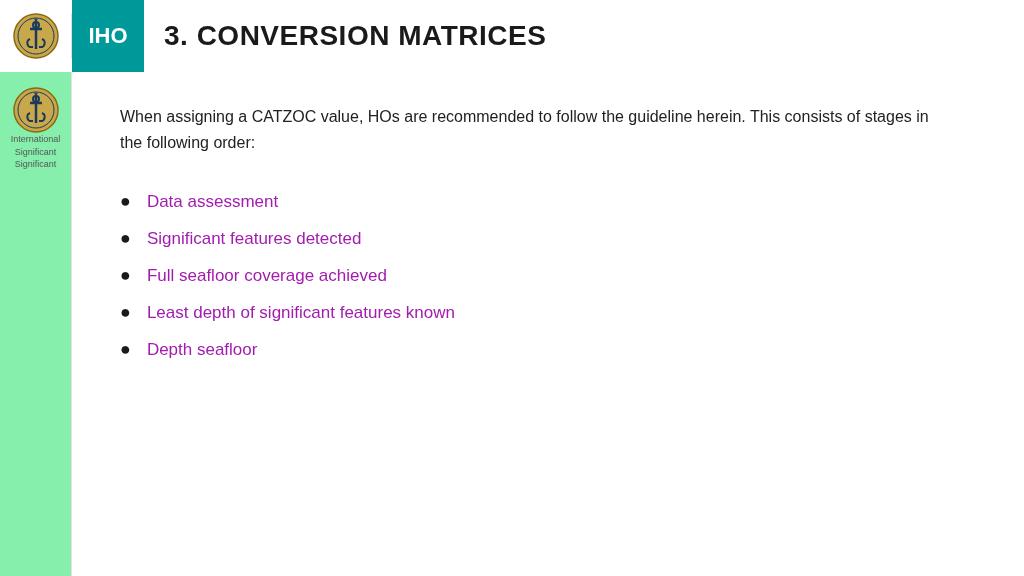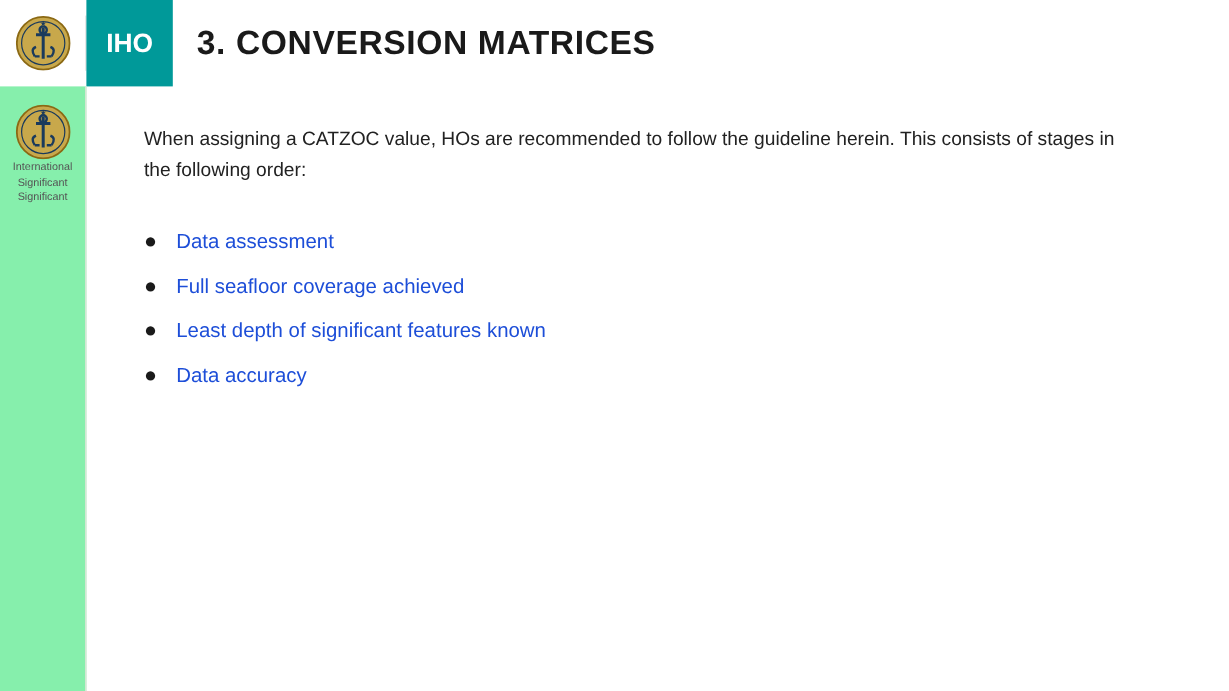--- a/index.html
+++ b/index.html
@@ -108,21 +108,21 @@
     }
 
     .bullet-list {
       list-style: none;
       padding: 0;
       margin: 0;
     }
 
     .bullet-list li {
       font-size: 17px;
-      color: #1d4ed8;
+      color: #a21caf;
       padding: 5px 0;
       display: flex;
       align-items: center;
       line-height: 1.5;
     }
 
     .bullet-list li::before {
       content: "●";
       font-size: 18px;
       color: #1a1a1a;
@@ -187,20 +187,21 @@
         <span>International</span><br>
         <span>Significant</span><br>
         <span>Significant</span>
       </div>
     </div>
 
     <div class="main-content">
       <p class="intro-text">When assigning a CATZOC value, HOs are recommended to follow the guideline herein. This consists of stages in the following order:</p>
       <ul class="bullet-list">
       <li>Data assessment</li>
+          <li>Significant features detected</li>
           <li>Full seafloor coverage achieved</li>
           <li>Least depth of significant features known</li>
-          <li>Data accuracy</li>
+          <li>Depth seafloor</li>
         </ul>
     </div>
 
   </div>
 </div>
 
 </body></html>

